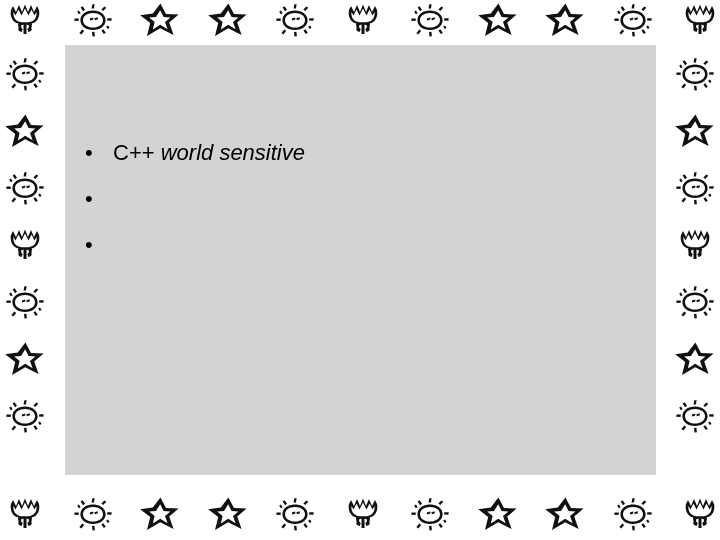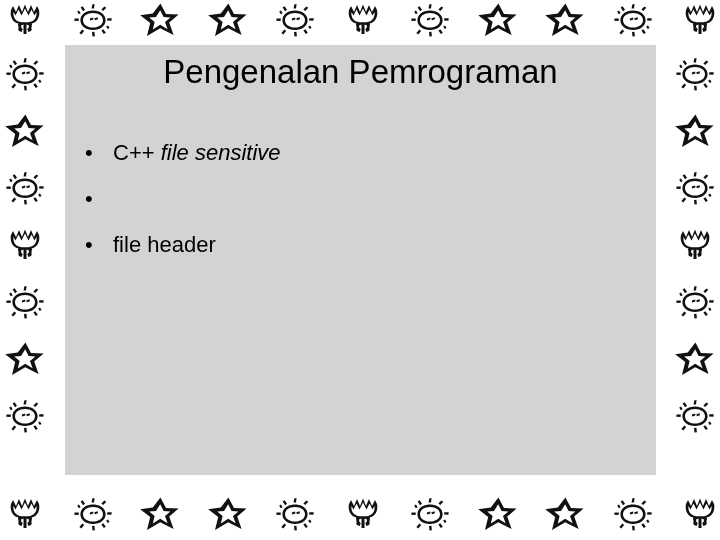--- a/index.html
+++ b/index.html
@@ -604,22 +604,21 @@
     <path d="M34.4 5.4 L36.3 6.8 L33.2 10.1 L31.4 8.6 Z" fill="#111"></path>
     <path d="M12.3 28.6 L14.2 30.0 L11.2 33.4 L9.4 31.9 Z" fill="#111"></path>
     <path d="M7.2 10.6 L9.0 9.6 L10.6 12.2 L8.8 13.3 Z" fill="#111"></path>
     <path d="M36.2 25.4 L38.0 24.4 L39.5 27.0 L37.7 28.1 Z" fill="#111"></path>
   </svg>
       </div>
     </div>
 
   <div id="content-panel">
 
-    <div id="slide-title">Pengenalan Pemrograman</div>
 
     <ul id="bullet-list">
-        <li class="bullet-item"><span class="bullet-marker">•</span><span>C++ </span><span class="em-phrase">file sensitive</span></li>
+        <li class="bullet-item"><span class="bullet-marker">•</span><span>C++ </span><span class="em-phrase">world sensitive</span></li>
         <li class="bullet-item"><span class="bullet-marker">•</span></li>
-        <li class="bullet-item"><span class="bullet-marker">•</span><span>file header</span></li>
+        <li class="bullet-item"><span class="bullet-marker">•</span></li>
       </ul>
 
   </div>
 </div>
 
 </body></html>

